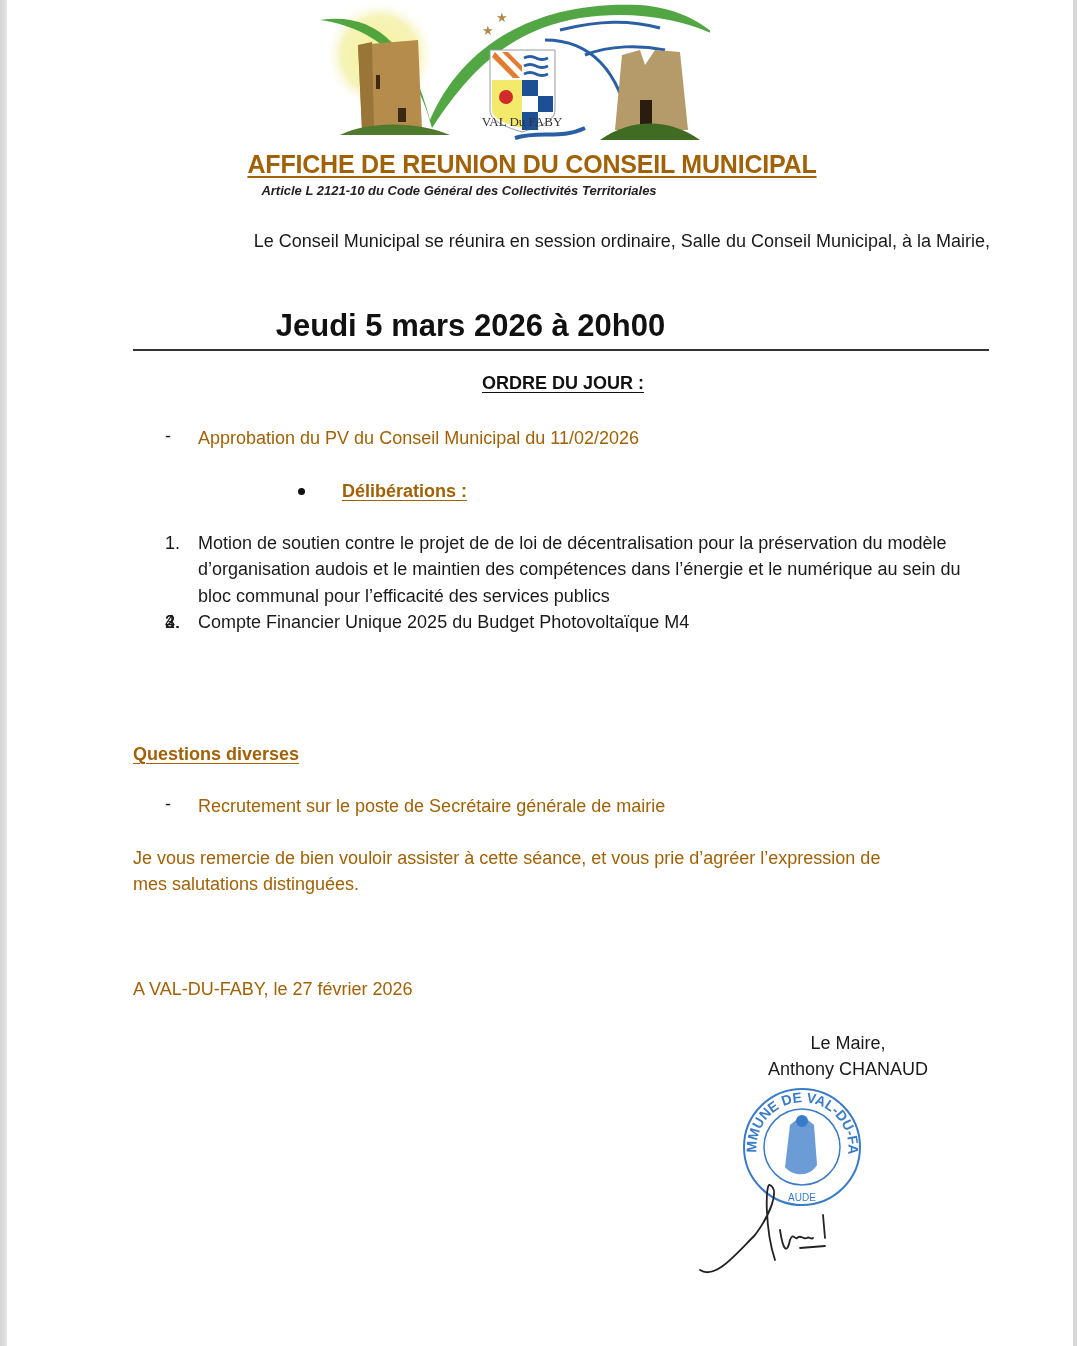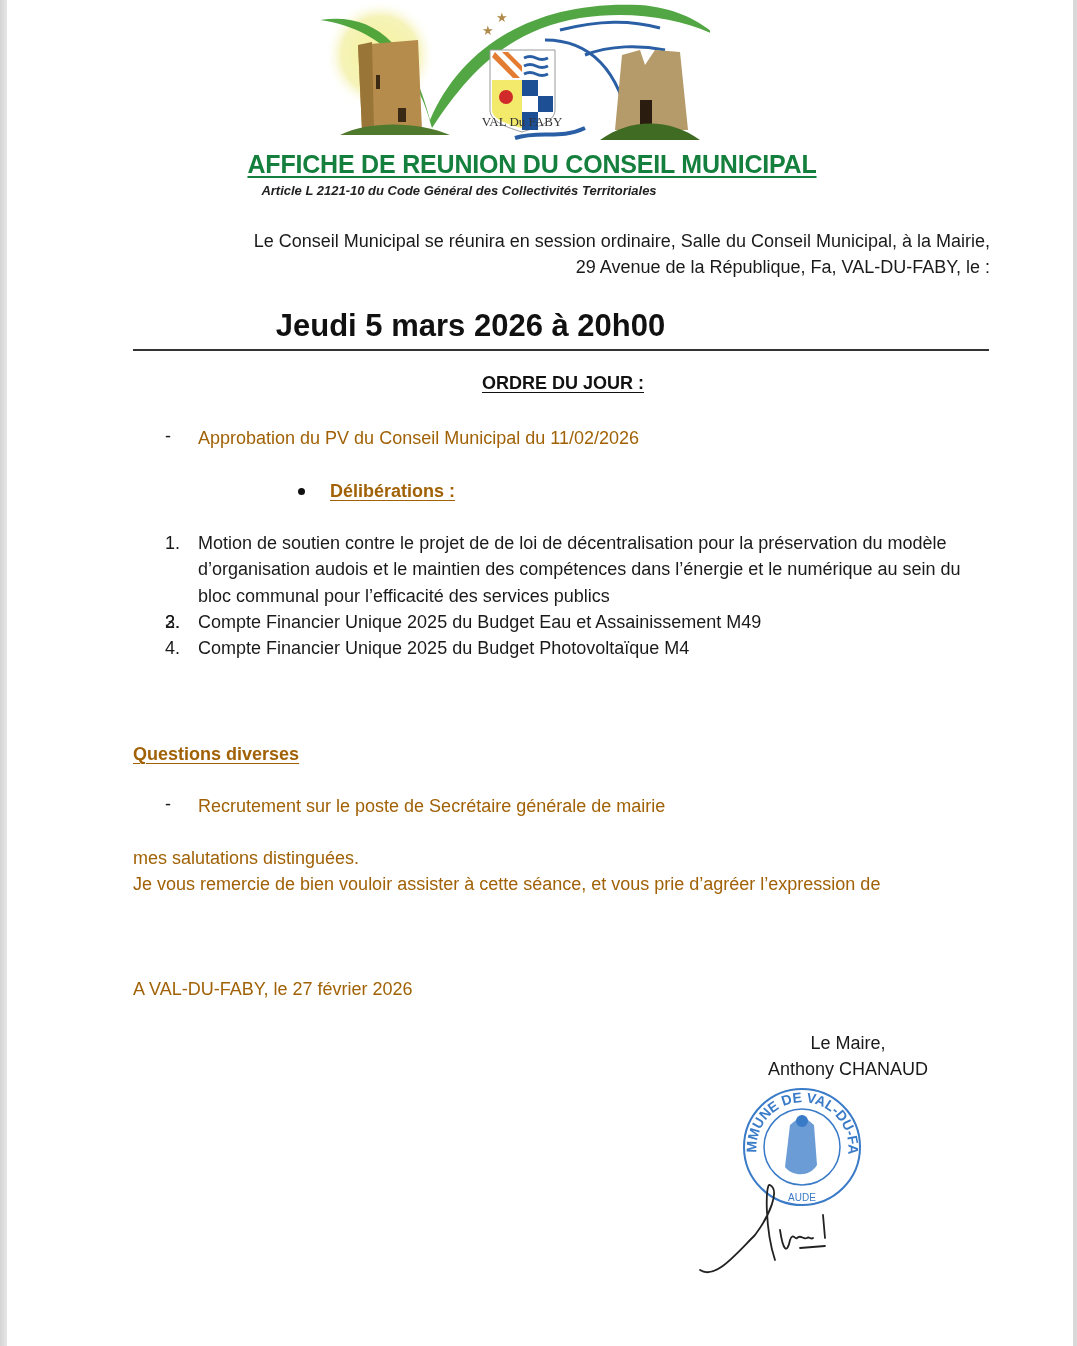--- a/index.html
+++ b/index.html
@@ -13,21 +13,21 @@
   .edge-left { position: absolute; left: 0; top: 0; width: 7px; height: 1346px;
     background: linear-gradient(to right, #d4d4d4, #e6e6e6); }
   .edge-right { position: absolute; right: 0; top: 0; width: 4px; height: 1346px;
     background: #d8d8d8; }
 
   .logo { position: absolute; left: 310px; top: 0; width: 400px; height: 145px; }
 
   .title {
     position: absolute; left: 0; width: 1064px; top: 150px; text-align: center;
     font-weight: bold; font-size: 25px; text-decoration: underline; text-underline-offset: 3px;
-    letter-spacing: -0.2px; color: #15803d;
+    letter-spacing: -0.2px; color: #a16207;
   }
   .subtitle {
     position: absolute; left: 0; width: 918px; top: 183px; text-align: center;
     font-weight: bold; font-style: italic; font-size: 13px; color: #222;
   }
   .intro {
     position: absolute; left: 130px; width: 860px; top: 228px; text-align: right;
     font-size: 18px; line-height: 26px; color: #1a1a1a;
   }
   .date {
@@ -109,48 +109,47 @@
     <rect x="212" y="112" width="16" height="18" fill="#1d4f94"></rect>
   </g>
   <text x="212" y="126" font-size="13" text-anchor="middle" fill="#333" font-family="Liberation Serif, serif">VAL Du FABY</text>
 </svg>
 
 <div class="title">AFFICHE DE REUNION DU CONSEIL MUNICIPAL</div>
 <div class="subtitle">Article L 2121-10 du Code Général des Collectivités Territoriales</div>
 
 <div class="intro">
   <div>Le Conseil Municipal se réunira en session ordinaire, Salle du Conseil Municipal, à la Mairie,</div>
-  <div>29 Avenue de la République, Fa, VAL-DU-FABY, le :</div>
 </div>
 
 <div class="date">Jeudi 5 mars 2026 à 20h00</div>
 <div class="rule"></div>
 
 <div class="agenda-head">ORDRE DU JOUR :</div>
 
 <div class="dash" style="left:165px; top:426px;">-</div>
 <div class="text" style="left:198px; top:425px;">Approbation du PV du Conseil Municipal du 11/02/2026</div>
 
 <div class="bullet" style="left:298px; top:488px;"></div>
-<div class="text bold-u" style="left:330px; top:478px;">Délibérations :</div>
+<div class="text bold-u" style="left:342px; top:478px;">Délibérations :</div>
 
 <ol class="delibs">
   <li><span class="num">1.</span><span>Motion de soutien contre le projet de de loi de décentralisation pour la préservation du modèle d’organisation audois et le maintien des compétences dans l’énergie et le numérique au sein du bloc communal pour l’efficacité des services publics</span></li>
   <li><span class="num">2.</span></li>
-  <li><span class="num">3.</span><span>Compte Financier Unique 2025 du Budget Eau et Assainissement M49</span></li>
+  <li><span class="num">3.</span></li>
   <li><span class="num">4.</span><span>Compte Financier Unique 2025 du Budget Photovoltaïque M4</span></li>
 </ol>
 
 <div class="text bold-u" style="left:133px; top:741px;">Questions diverses</div>
 <div class="dash" style="left:165px; top:794px;">-</div>
 <div class="text" style="left:198px; top:793px;">Recrutement sur le poste de Secrétaire générale de mairie</div>
 
 <div class="text" style="left:133px; top:845px; width:860px;">
+  <div>Je vous remercie de bien vouloir assister à cette séance, et vous prie d’agréer l’expression de</div>
   <div>mes salutations distinguées.</div>
-  <div>Je vous remercie de bien vouloir assister à cette séance, et vous prie d’agréer l’expression de</div>
 </div>
 <div class="text" style="left:133px; top:952px;margin-top:24px;">A VAL-DU-FABY, le 27 février 2026</div>
 
 <div class="signature-block">
   <div>Le Maire,</div>
   <div>Anthony CHANAUD</div>
 </div>
 
 <svg class="stamp" viewBox="0 0 135 125">
   <defs>

